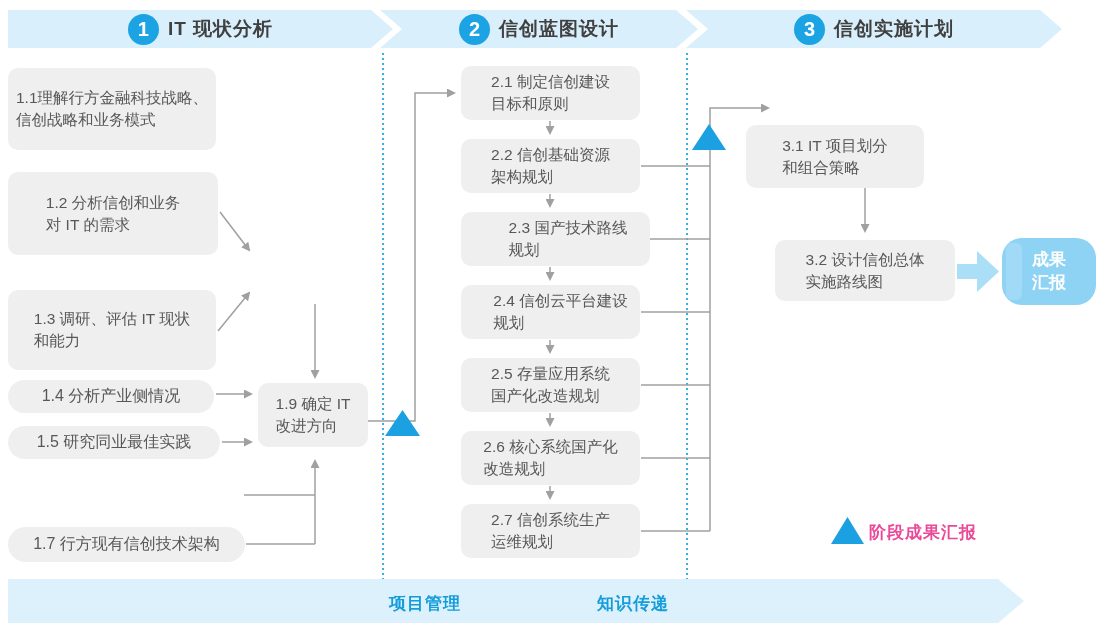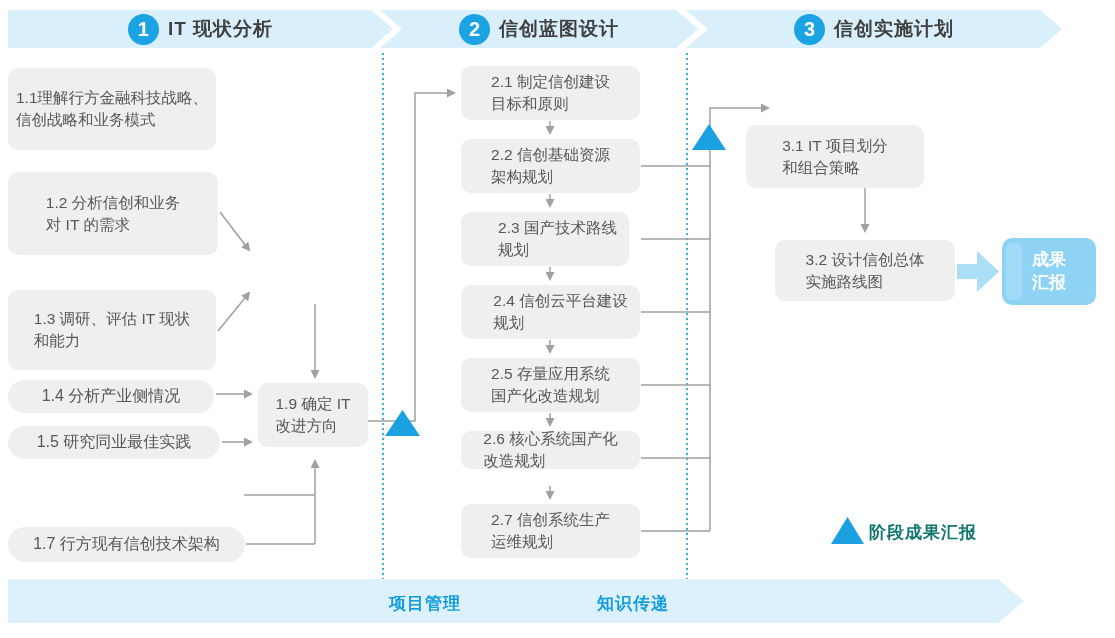--- a/index.html
+++ b/index.html
@@ -20,26 +20,26 @@
   .pill{border-radius:18px;font-size:16px;}
   
   .dashline{position:absolute;top:53px;width:2px;height:527px;
             background-image:repeating-linear-gradient(to bottom,#3BB0E5 0 2px,transparent 2px 5px);}
   
   .bottom-band{position:absolute;left:8px;top:579px;width:1016px;height:44px;background:#DCF1FB;
                clip-path:polygon(0 0,calc(100% - 26px) 0,100% 50%,calc(100% - 26px) 100%,0 100%);}
   .bottom-label{position:absolute;top:592px;width:140px;text-align:center;
                 font-weight:bold;color:#149CDB;font-size:17px;letter-spacing:1px;}
   
-  .outcome{position:absolute;left:1002px;top:238px;width:94px;height:67px;background:#8ED3F4;border-radius:10px;
+  .outcome{position:absolute;left:1002px;top:238px;width:94px;height:67px;background:#8ED3F4;border-radius:20px;
            display:flex;align-items:center;justify-content:center;}
   .outcome-strip{position:absolute;left:4px;top:5px;width:16px;height:57px;background:#A0DAF6;border-radius:6px;}
   .outcome-text{position:relative;color:#fff;font-weight:bold;font-size:17px;line-height:1.35;
                 text-align:center;white-space:pre-line;}
-  .legend-label{position:absolute;left:869px;top:521px;font-weight:bold;color:#0f766e;font-size:17px;letter-spacing:1px;}
+  .legend-label{position:absolute;left:869px;top:521px;font-weight:bold;color:#ec4899;font-size:17px;letter-spacing:1px;}
   svg.lines{position:absolute;left:0;top:0;width:1115px;height:638px;pointer-events:none;}
 </style>
 </head>
 <body>
 
 <div class="canvas">
 
   <div class="band band-first" style="left:8px;width:385px;">
     <span class="num-circle">1</span>
     <span class="band-title">IT 现状分析</span>
@@ -102,27 +102,27 @@
   <div class="gbox pill" style="left:8px;top:380px;width:206px;height:33px;">1.4 分析产业侧情况</div>
   <div class="gbox pill" style="left:8px;top:426px;width:212px;height:33px;">1.5 研究同业最佳实践</div>
   <div class="gbox pill" style="left:8px;top:527px;width:237px;height:35px;">1.7 行方现有信创技术架构</div>
   <div class="gbox" style="left:258px;top:383px;width:110px;height:64px;">1.9 确定 IT
 改进方向</div>
 
   <div class="gbox" style="left:461px;top:66px;width:179px;height:54px;">2.1 制定信创建设
 目标和原则</div>
   <div class="gbox" style="left:461px;top:139px;width:179px;height:54px;">2.2 信创基础资源
 架构规划</div>
-  <div class="gbox" style="left:461px;top:212px;width:168px;height:54px;padding-left:27px;">2.3 国产技术路线
+  <div class="gbox" style="left:461px;top:212px;width:189px;height:54px;padding-left:27px;">2.3 国产技术路线
 规划</div>
   <div class="gbox" style="left:461px;top:285px;width:179px;height:54px;padding-left:22px;">2.4 信创云平台建设
 规划</div>
   <div class="gbox" style="left:461px;top:358px;width:179px;height:54px;">2.5 存量应用系统
 国产化改造规划</div>
-  <div class="gbox" style="left:461px;top:431px;width:179px;height:38px;">2.6 核心系统国产化
+  <div class="gbox" style="left:461px;top:431px;width:179px;height:54px;">2.6 核心系统国产化
 改造规划</div>
   <div class="gbox" style="left:461px;top:504px;width:179px;height:54px;">2.7 信创系统生产
 运维规划</div>
 
   <div class="gbox" style="left:746px;top:77px;width:178px;height:63px;margin-top:48px;">3.1 IT 项目划分
 和组合策略</div>
   <div class="gbox" style="left:775px;top:240px;width:180px;height:61px;">3.2 设计信创总体
 实施路线图</div>
 
   <div class="outcome">

